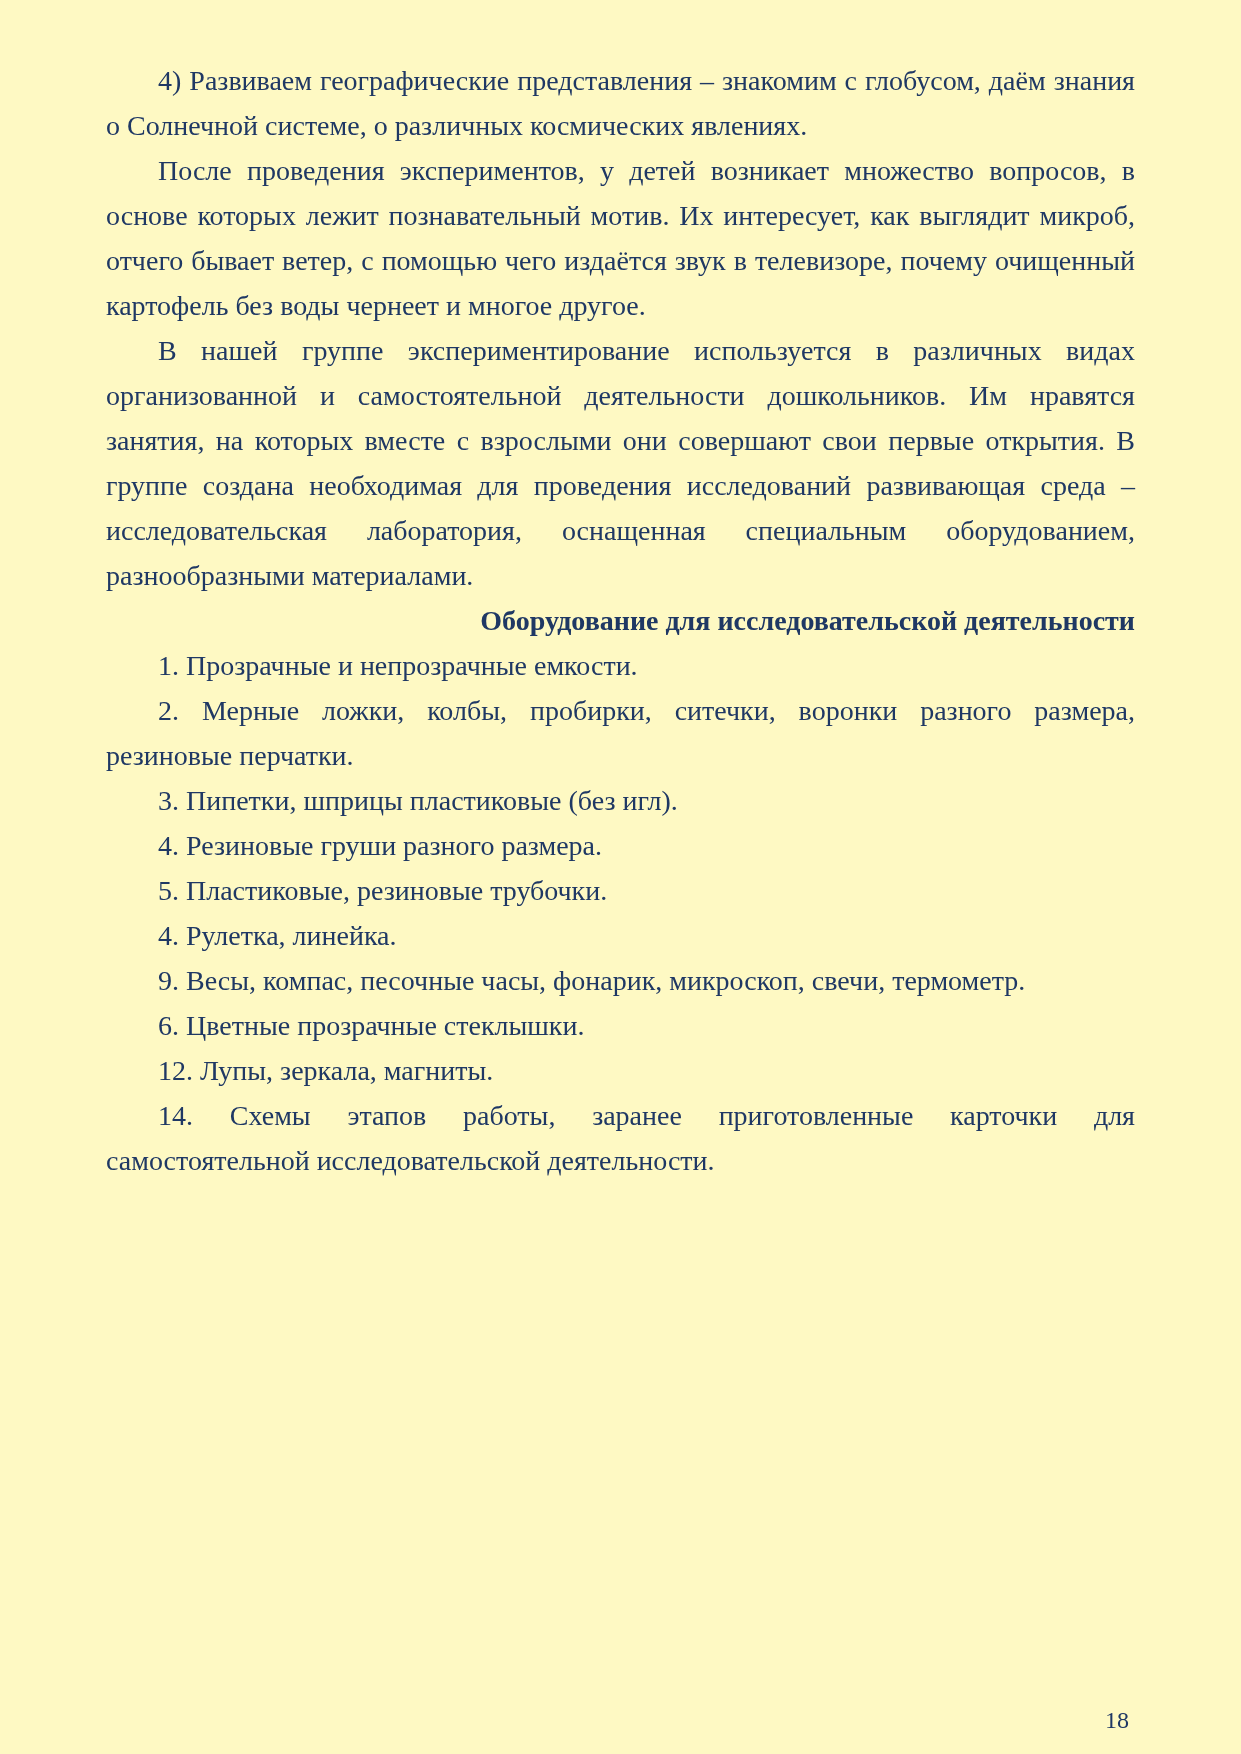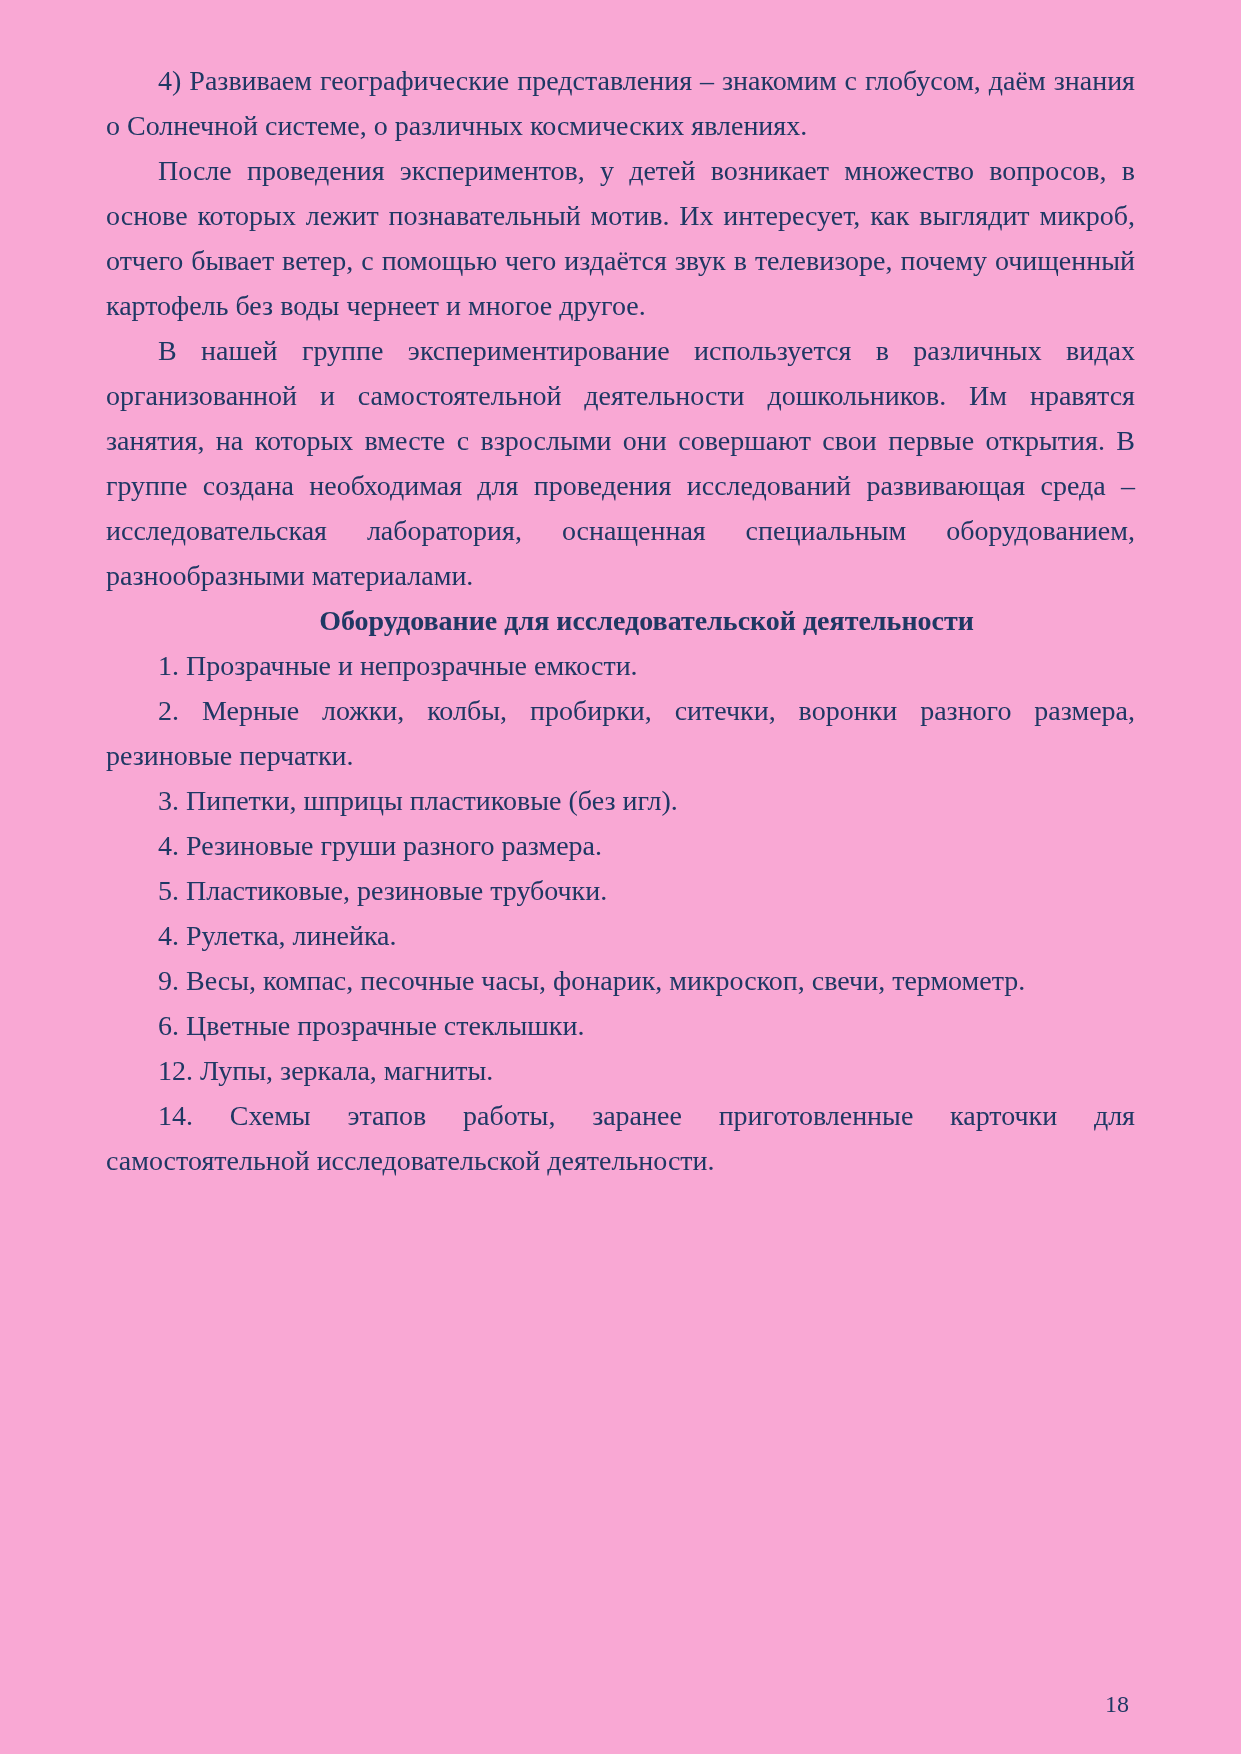--- a/index.html
+++ b/index.html
@@ -4,44 +4,44 @@
 <style>
   html, body {
     margin: 0;
     padding: 0;
     background: #ffffff;
   }
   .page {
     position: relative;
     width: 1241px;
     height: 1754px;
-    background: #f9a8d4;
+    background: #fef9c3;
     box-sizing: border-box;
     padding: 58px 106px 0 106px;
     font-family: "Liberation Serif", "DejaVu Serif", serif;
     color: #1f3864;
     font-size: 28px;
     line-height: 45px;
     overflow: hidden;
   }
   .para {
     margin: 0;
     text-align: justify;
     text-indent: 52px;
   }
   .heading {
     margin: 0;
     font-weight: bold;
     text-indent: 52px;
-    text-align: center;
+    text-align: right;
   }
   .page-number {
     position: absolute;
     right: 112px;
-    bottom: 38px;
+    bottom: 22px;
     font-size: 24px;
     line-height: 24px;
     color: #1f3864;
   }
 </style>
 </head>
 <body>
 
 <div class="page">
 

